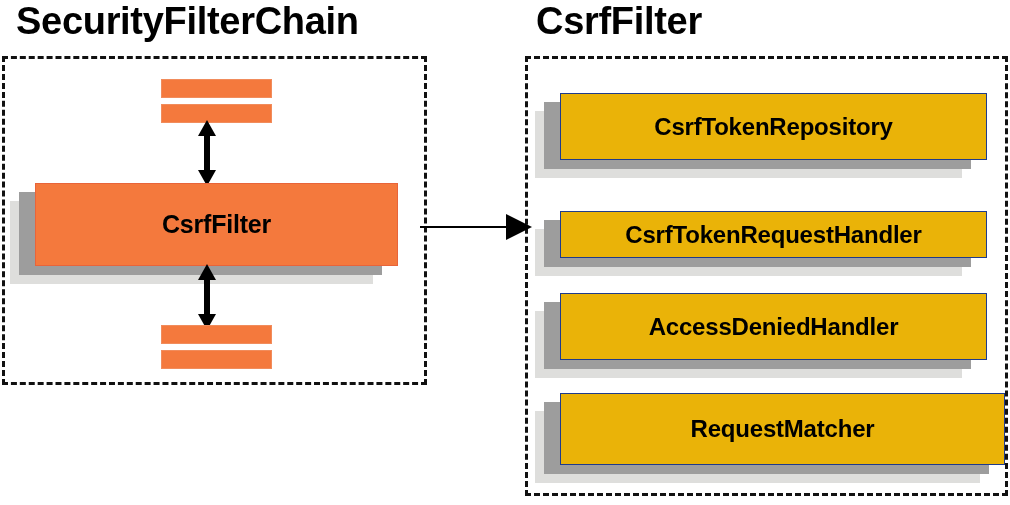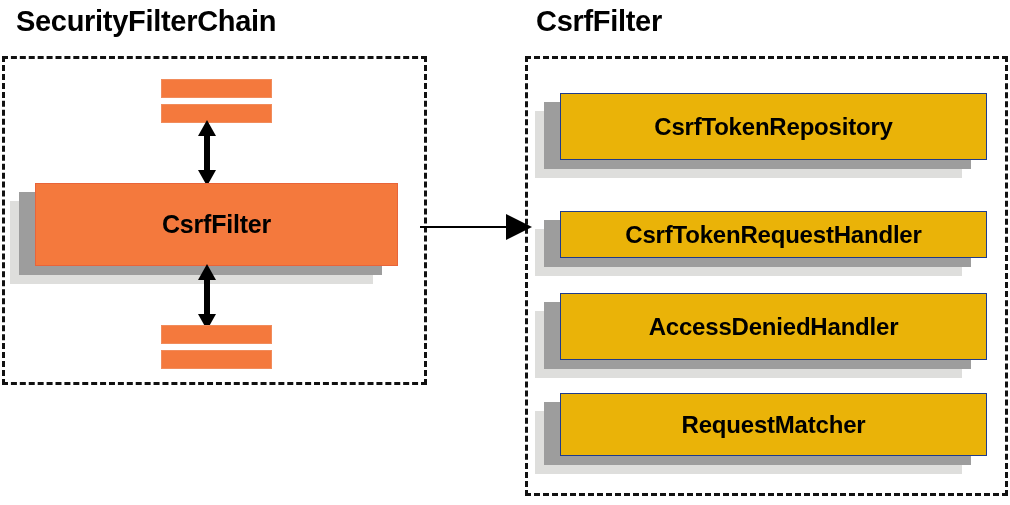--- a/index.html
+++ b/index.html
@@ -12,21 +12,21 @@
   }
   #canvas {
     position: relative;
     width: 1010px;
     height: 505px;
     background: #ffffff;
     overflow: hidden;
   }
   .panel-title {
     position: absolute;
-    font-size: 29px;
+    font-size: 38px;
     font-weight: bold;
     color: #000000;
     letter-spacing: -0.3px;
     white-space: nowrap;
     line-height: 34px;
   }
   #title-security  { left: 16px;  top: 4px; }
   #title-csrf      { left: 536px; top: 4px; }
 
   .dashed-box {
@@ -80,21 +80,21 @@
   }
 
   
   #card-csrffilter { left: 10px; top: 183px; width: 363px; height: 83px; }
   #card-csrffilter .face { font-size: 25px; }
 
   
   #card-repo    { left: 535px; top: 93px;  width: 427px; height: 67px; }
   #card-handler { left: 535px; top: 211px; width: 427px; height: 47px; }
   #card-denied  { left: 535px; top: 293px; width: 427px; height: 67px; text-decoration: underline; }
-  #card-matcher { left: 535px; top: 393px; width: 427px; height: 63px; }
+  #card-matcher { left: 535px; top: 393px; width: 427px; height: 72px; padding-left: 18px; }
 
   
   .filter-bar {
     position: absolute;
     background: #f4793d;
     border: 1px solid #f18c5c;
     box-sizing: border-box;
   }
   #bar-top-1    { left: 161px; top: 79px;  width: 111px; height: 19px; }
   #bar-top-2    { left: 161px; top: 104px; width: 111px; height: 19px; }

